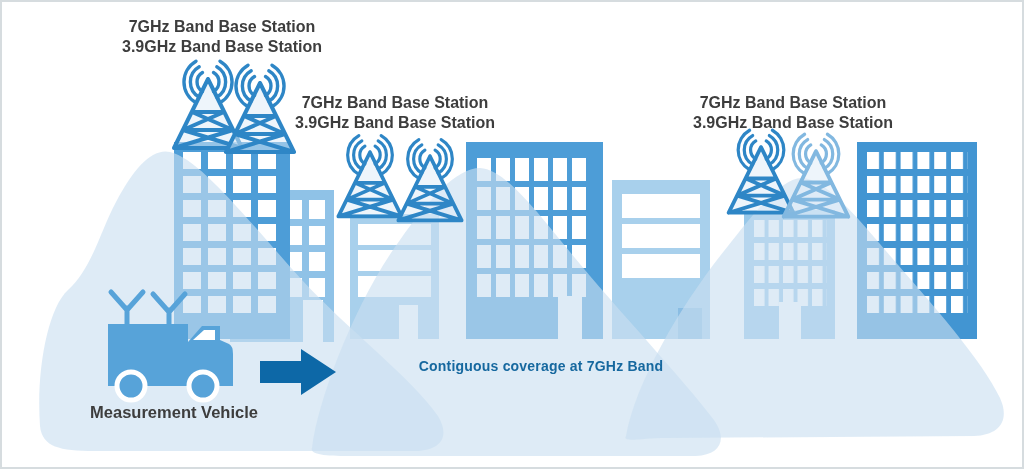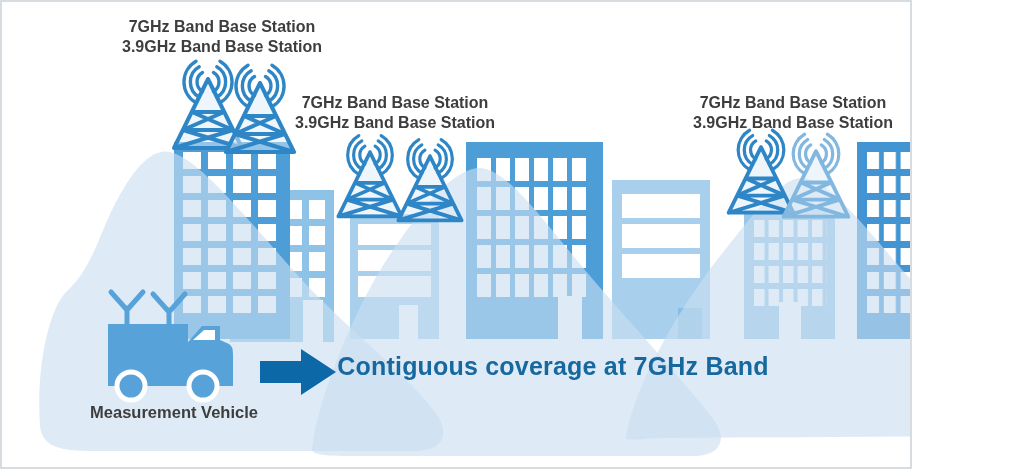--- a/index.html
+++ b/index.html
@@ -1,41 +1,40 @@
 <!DOCTYPE html>
 <html><head>
 <meta charset="utf-8">
 <style>
   html,body{margin:0;padding:0;background:#ffffff;}
   .stage{
     position:relative;
-    width:912px;height:469px;
+    width:1024px;height:469px;
     box-sizing:border-box;
     border:2px solid #d6dcdf;
     background:#ffffff;
     overflow:hidden;
     font-family:"Liberation Sans", sans-serif;
   }
   .stage svg{position:absolute;left:0;top:0;}
   .label{
     position:absolute;
     transform:translateX(-50%);
     text-align:center;
     white-space:nowrap;
     color:#3d3d3d;
     font-weight:600;
     z-index:2;
   }
   .station-label{font-size:16px;line-height:20px;}
   .vehicle-label{font-size:16.5px;line-height:20px;}
   .coverage-label{
-    font-size:25px;line-height:28px;
+    font-size:14px;line-height:28px;
     color:#16689f;
     letter-spacing:0.2px;
-    margin-left:12px;
   }
 </style>
 </head>
 <body>
 
 <div class="stage">
 
   <svg width="1020" height="465" viewBox="0 0 1020 465">
     <defs>
       <pattern id="pA" x="181" y="150" width="25" height="24" patternUnits="userSpaceOnUse">

